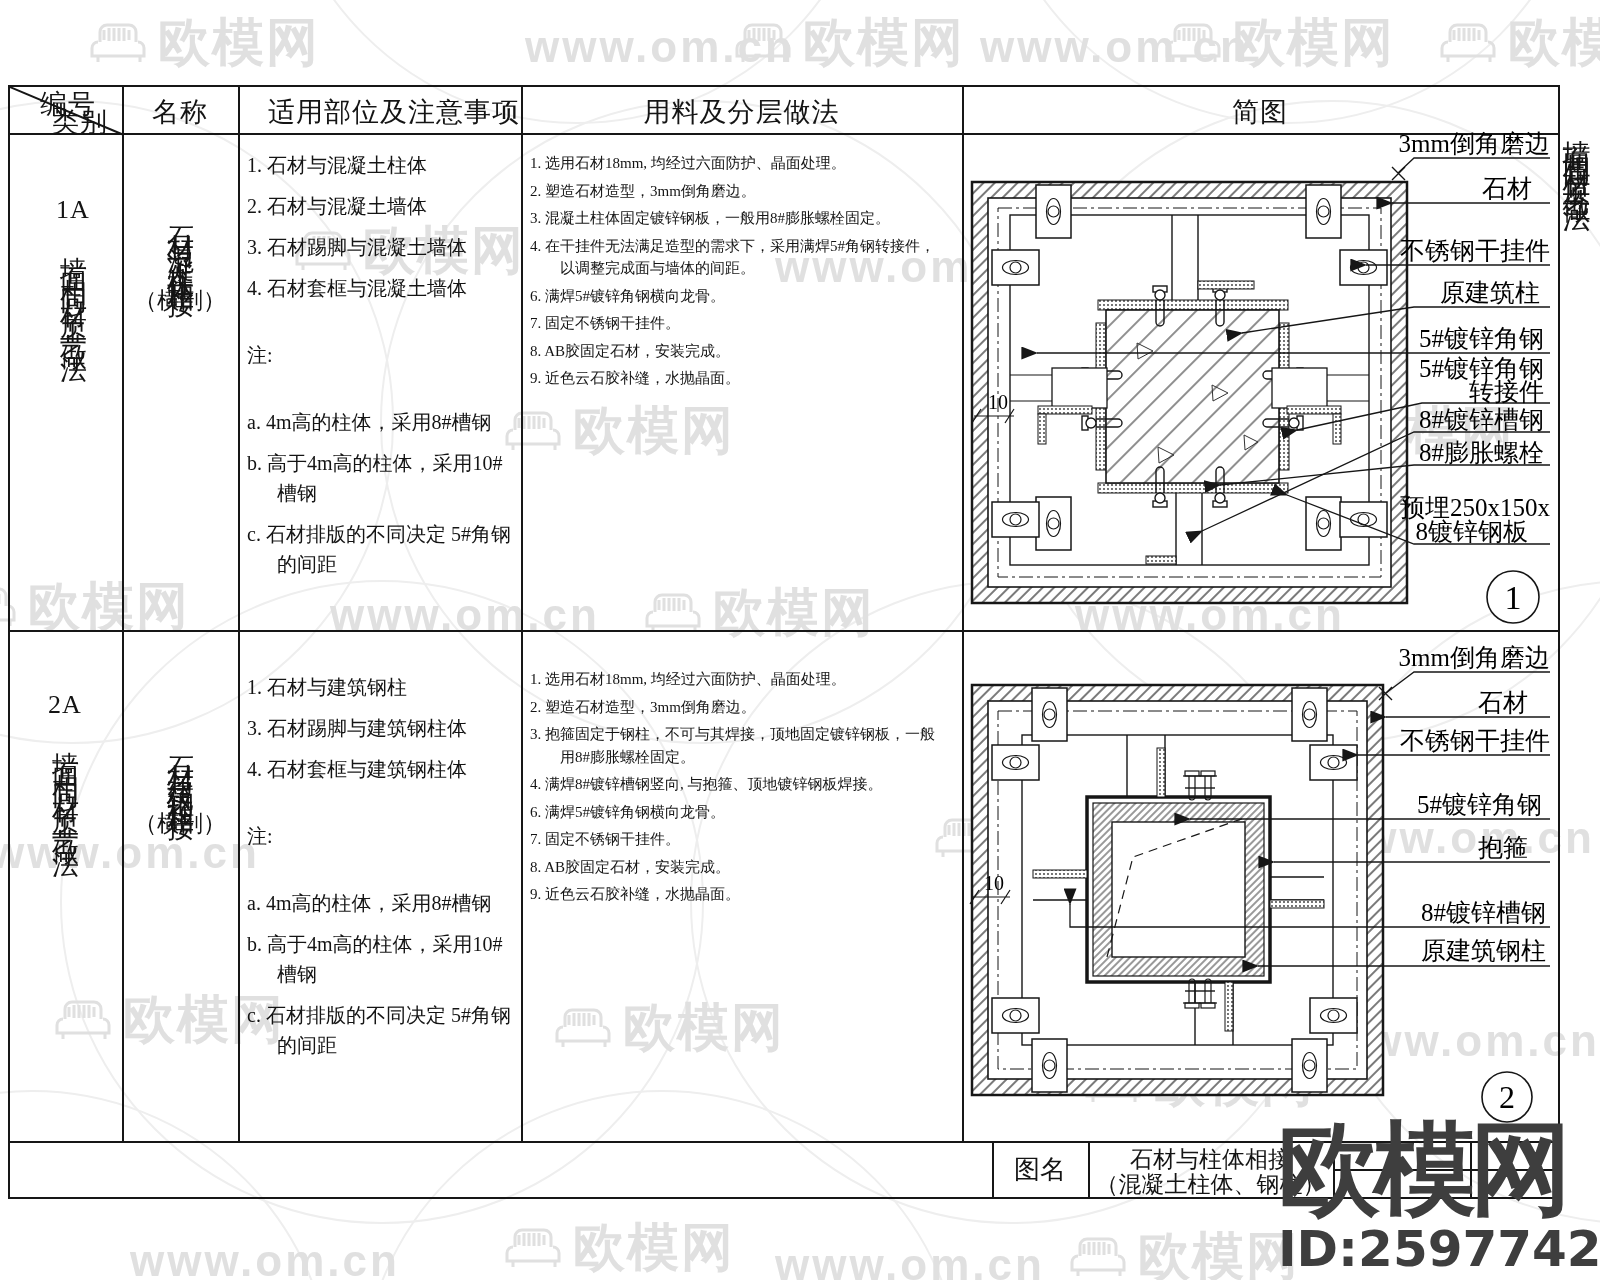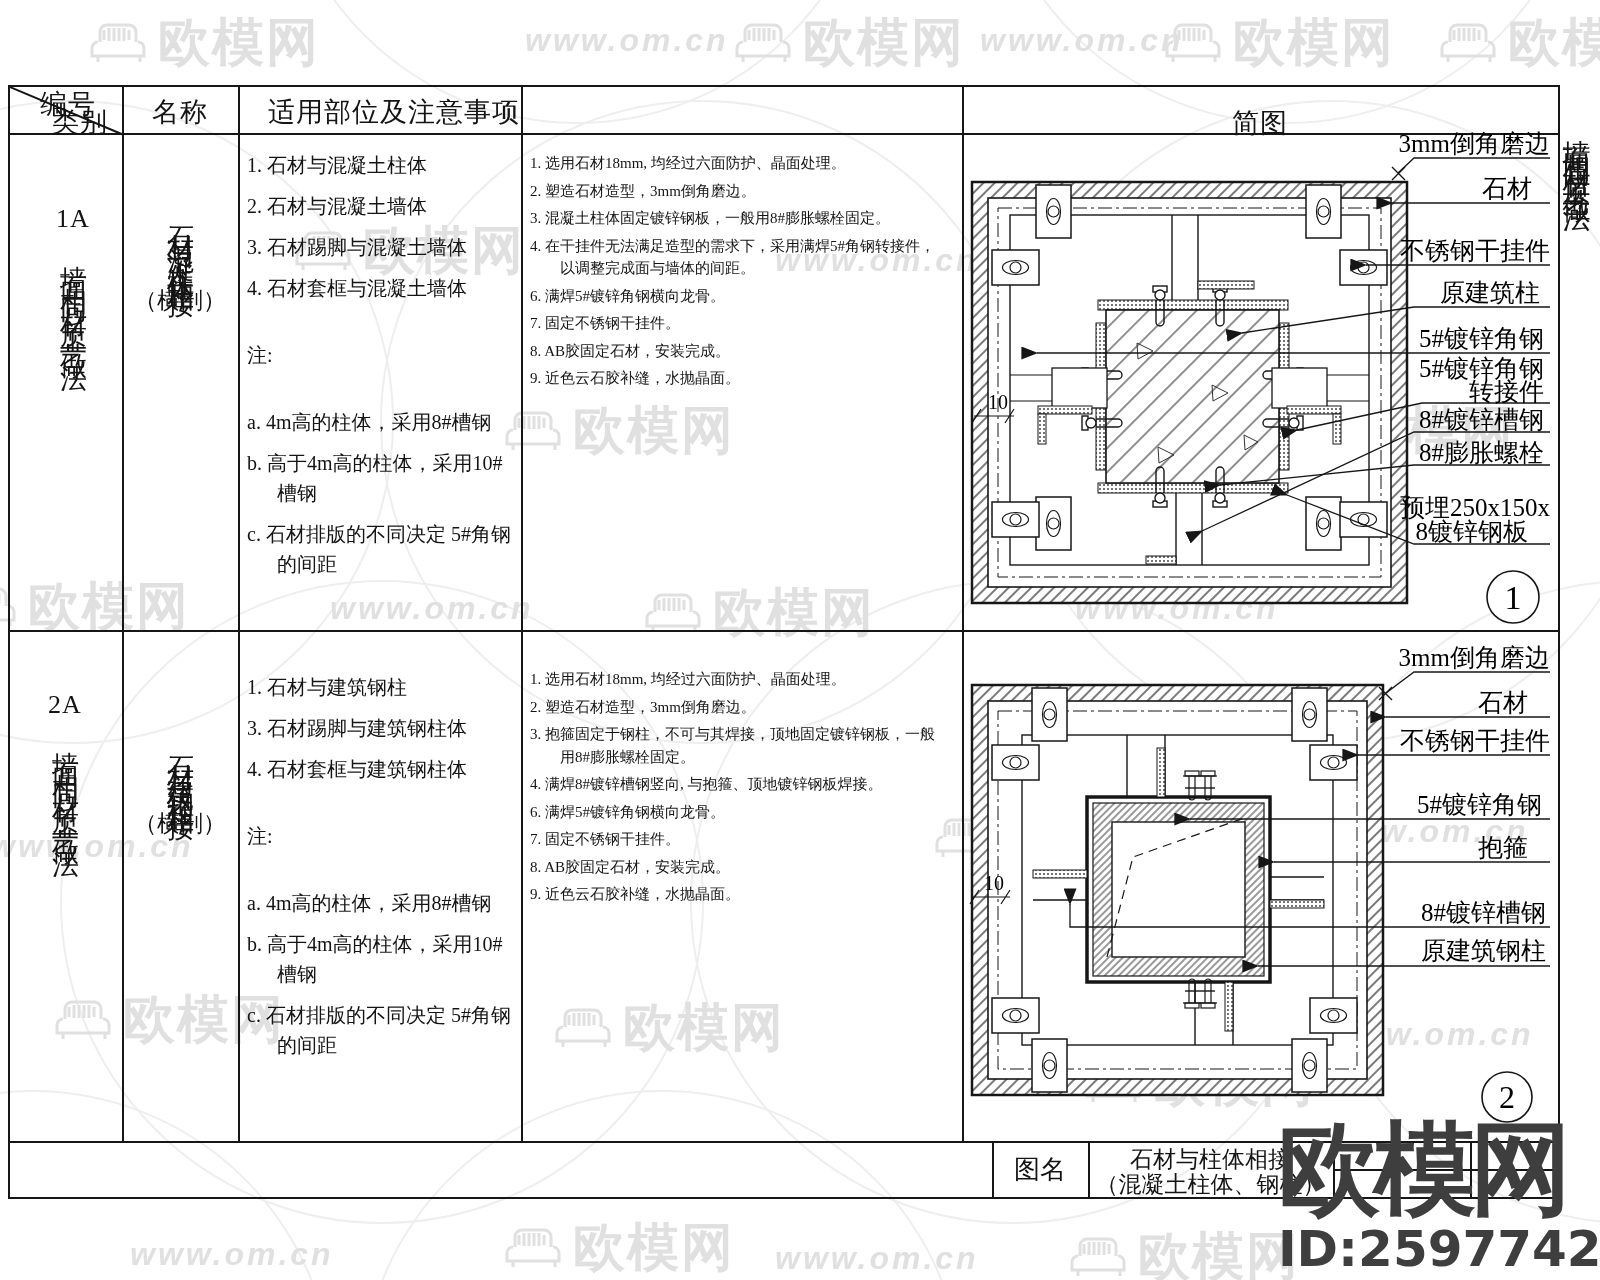--- a/index.html
+++ b/index.html
@@ -4,21 +4,21 @@
 <style>
   html,body{margin:0;padding:0;}
   body{width:1600px;height:1280px;position:relative;overflow:hidden;background:#fff;
        font-family:"Liberation Serif","DejaVu Serif",serif;color:#141414;}
   
   .arc{position:absolute;border:2px solid #eeeeee;border-radius:50%;z-index:0;}
   #wm-light{position:absolute;inset:0;z-index:1;pointer-events:none;}
   .wm-item{position:absolute;display:flex;align-items:center;gap:6px;color:#e0e0e0;
            font-family:"Liberation Sans",sans-serif;font-weight:700;white-space:nowrap;}
   .wm-brand{font-size:52px;letter-spacing:2px;}
-  .wm-url{font-size:32px;letter-spacing:3px;font-style:italic;}
+  .wm-url{font-size:44px;letter-spacing:3px;}
   
   #sheet{position:absolute;inset:0;z-index:2;}
   .hl,.vl{position:absolute;background:#161616;}
   .hl{height:2px;}
   .vl{width:2px;}
   .diagline{position:absolute;height:2px;background:#161616;transform-origin:0 0;}
   .hdr{position:absolute;font-size:27px;text-align:center;letter-spacing:1px;}
   .vcell{position:absolute;display:flex;flex-direction:column;align-items:center;}
   .vtext{writing-mode:vertical-rl;text-orientation:upright;font-size:27px;letter-spacing:11px;line-height:1;}
   .vtext.name{letter-spacing:7px;}
@@ -250,23 +250,24 @@
   <div class="vl" style="left:1088px;top:1141px;height:56px;"></div>
   <div class="vl" style="left:1333px;top:1141px;height:56px;"></div>
   <div class="vl" style="left:1470px;top:1141px;height:56px;"></div>
   <div class="hl" style="left:1333px;top:1169px;width:225px;"></div>
 
   <div class="diagline" style="left:10px;top:86px;width:124px;transform:rotate(22.8deg);"></div>
   <div class="hdr" style="left:12px;top:86px;margin-left:28px;">编号</div>
   <div class="hdr" style="left:52px;top:104px;">类别</div>
   <div class="hdr" style="left:122px;top:94px;width:116px;">名称</div>
   <div class="hdr" style="left:238px;top:94px;width:312px;">适用部位及注意事项</div>
-  <div class="hdr" style="left:962px;top:105px;width:596px;">简图</div>
-
-  <div class="vcell" style="left:8px;top:127px;width:130px;height:497px;padding-top:77px;">
+  <div class="hdr" style="left:521px;top:94px;width:441px;">用料及分层做法</div>
+  <div class="hdr" style="left:962px;top:94px;width:596px;">简图</div>
+
+  <div class="vcell" style="left:8px;top:118px;width:130px;height:497px;padding-top:77px;">
     <div class="idtag">1A</div>
     <div class="vtext">墙面相同材质工艺做法</div>
   </div>
 
   <div class="vcell" style="left:122px;top:133px;width:116px;height:497px;padding-top:72px;">
     <div class="vtext name">石材与混凝土柱体相接</div>
     <div class="hsub">（横剖）</div>
   </div>
 
   <div class="textcol notes" style="left:247px;top:150px;width:272px;">

